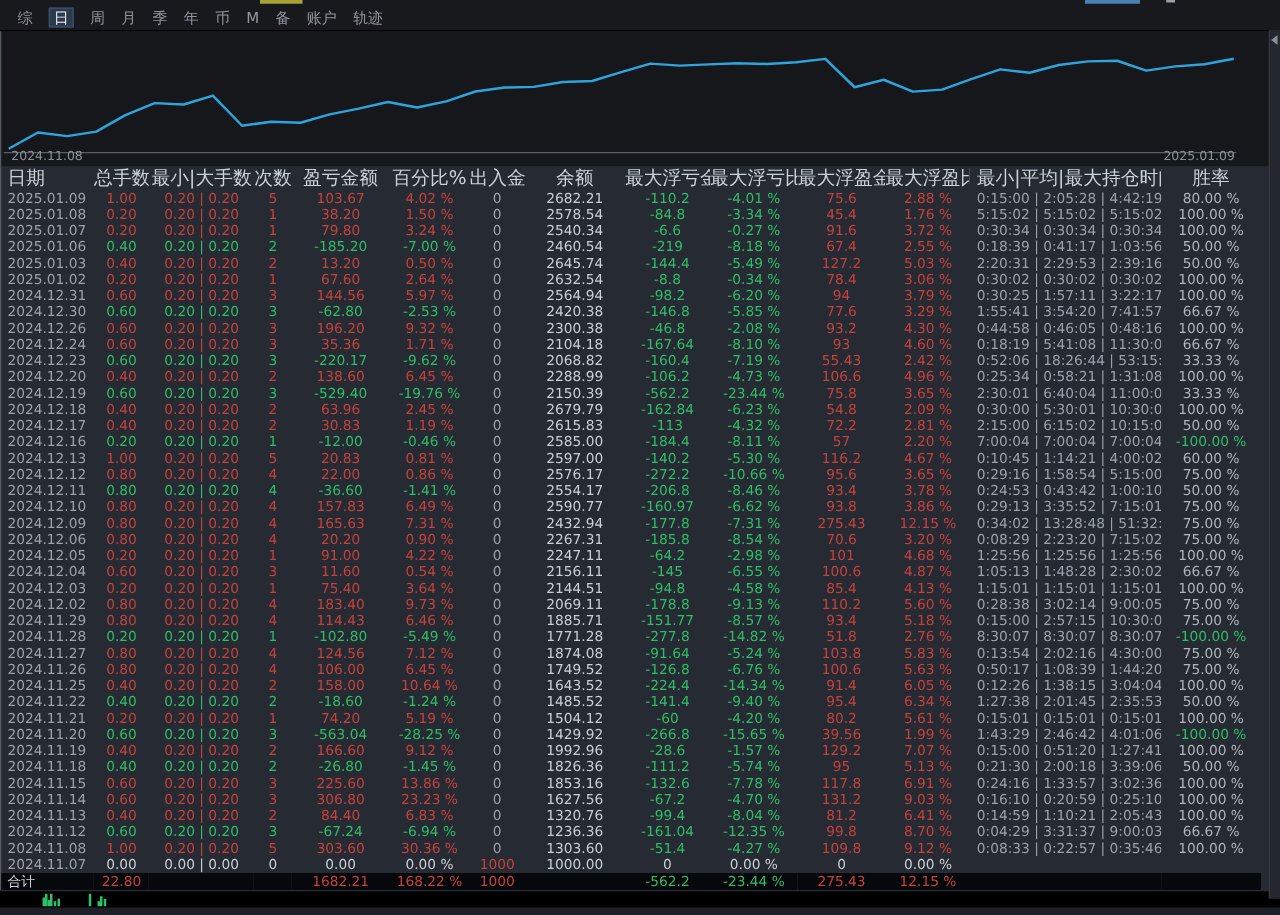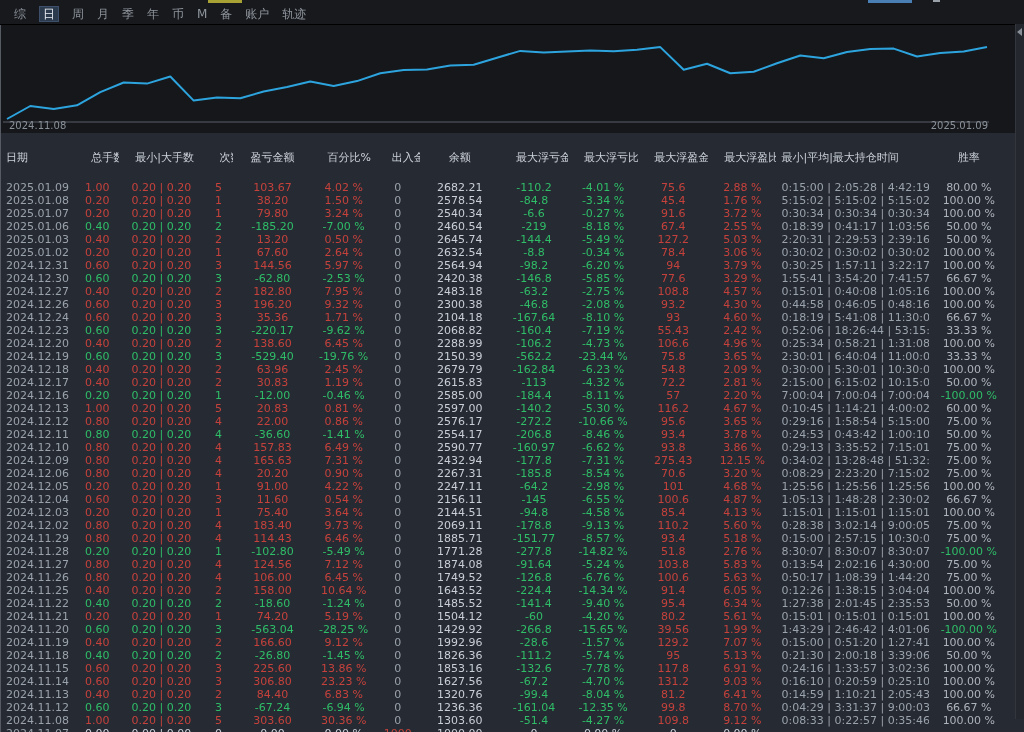--- a/index.html
+++ b/index.html
@@ -17,22 +17,22 @@
   .frag-grey{left:933px;width:7px;height:2px;background:#9aa0a8;}
   
   .chart{position:relative;height:108px;background:#15171b;border-left:1px solid #565b63;}
   .chart svg{position:absolute;left:0;top:0;}
   .axis-label{position:absolute;top:95px;font-size:10px;color:#8a9199;}
   .axis-label.left{left:8px;}
   .axis-label.right{right:36px;}
   
   .tablewrap{position:relative;border-left:1px solid #565b63;background:#262a32;}
   table{border-collapse:collapse;table-layout:fixed;width:1008px;}
-  th{font-size:11px;font-weight:normal;color:#ccd2da;height:16px;text-align:center;
-     white-space:nowrap;overflow:hidden;padding:16px;}
+  th{font-size:15px;font-weight:normal;color:#ccd2da;height:16px;text-align:center;
+     white-space:nowrap;overflow:hidden;padding:0;}
   td{font-size:11px;height:13px;line-height:13px;text-align:center;white-space:nowrap;
      overflow:hidden;padding:0;}
   th.l,td.l{text-align:left;padding-left:5px;}
   .c-red{color:#c5423c}.c-green{color:#2fbd68}.c-grey{color:#9aa2ac}
   .c-white{color:#c9cfd7}.c-win{color:#adb4bd}
   tr.total td{background:#06080b;height:14px;margin-left:32px;}
   
   .strip{position:relative;height:13px;background:#000;border-top:1px solid #2a2d33;}
   .strip .bar{position:absolute;bottom:1px;width:2px;background:#2ec06a;}
   
@@ -234,36 +234,20 @@
             <td class="c-grey">0</td>
             <td class="c-white">2420.38</td>
             <td class="c-green">-146.8</td>
             <td class="c-green">-5.85 %</td>
             <td class="c-red">77.6</td>
             <td class="c-red">3.29 %</td>
             <td class="c-grey l">1:55:41 | 3:54:20 | 7:41:57</td>
             <td class="c-win">66.67 %</td>
           </tr>
           <tr>
-            <td class="c-grey l">2024.12.27</td>
-            <td class="c-red">0.40</td>
-            <td class="c-red">0.20 | 0.20</td>
-            <td class="c-red">2</td>
-            <td class="c-red">182.80</td>
-            <td class="c-red">7.95 %</td>
-            <td class="c-grey">0</td>
-            <td class="c-white">2483.18</td>
-            <td class="c-green">-63.2</td>
-            <td class="c-green">-2.75 %</td>
-            <td class="c-red">108.8</td>
-            <td class="c-red">4.57 %</td>
-            <td class="c-grey l">0:15:01 | 0:40:08 | 1:05:16</td>
-            <td class="c-win">100.00 %</td>
-          </tr>
-          <tr>
             <td class="c-grey l">2024.12.26</td>
             <td class="c-red">0.60</td>
             <td class="c-red">0.20 | 0.20</td>
             <td class="c-red">3</td>
             <td class="c-red">196.20</td>
             <td class="c-red">9.32 %</td>
             <td class="c-grey">0</td>
             <td class="c-white">2300.38</td>
             <td class="c-green">-46.8</td>
             <td class="c-green">-2.08 %</td>

